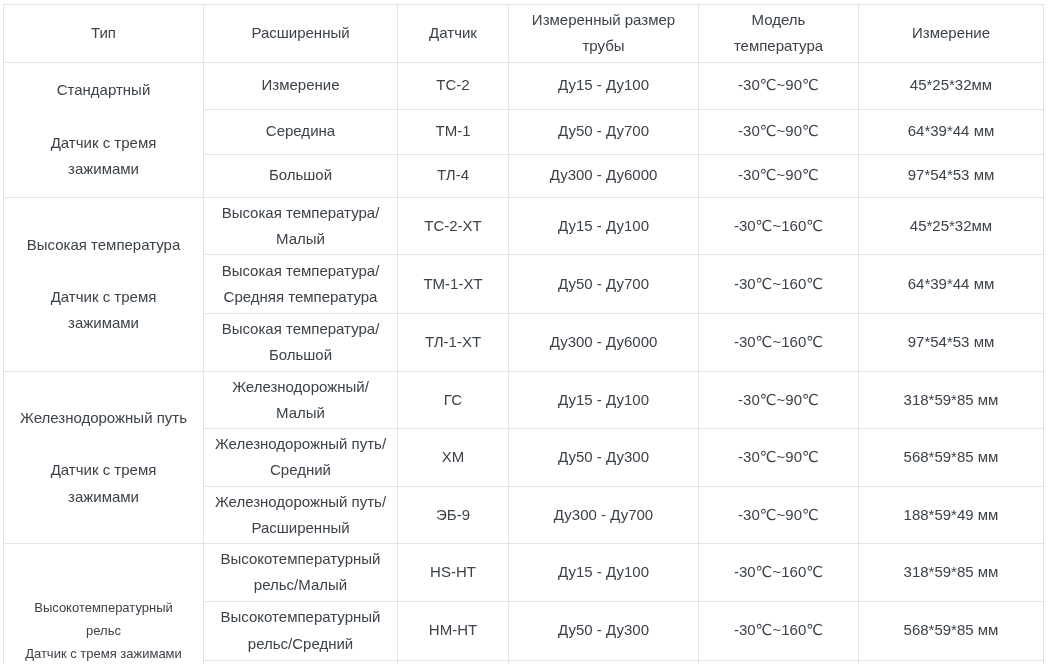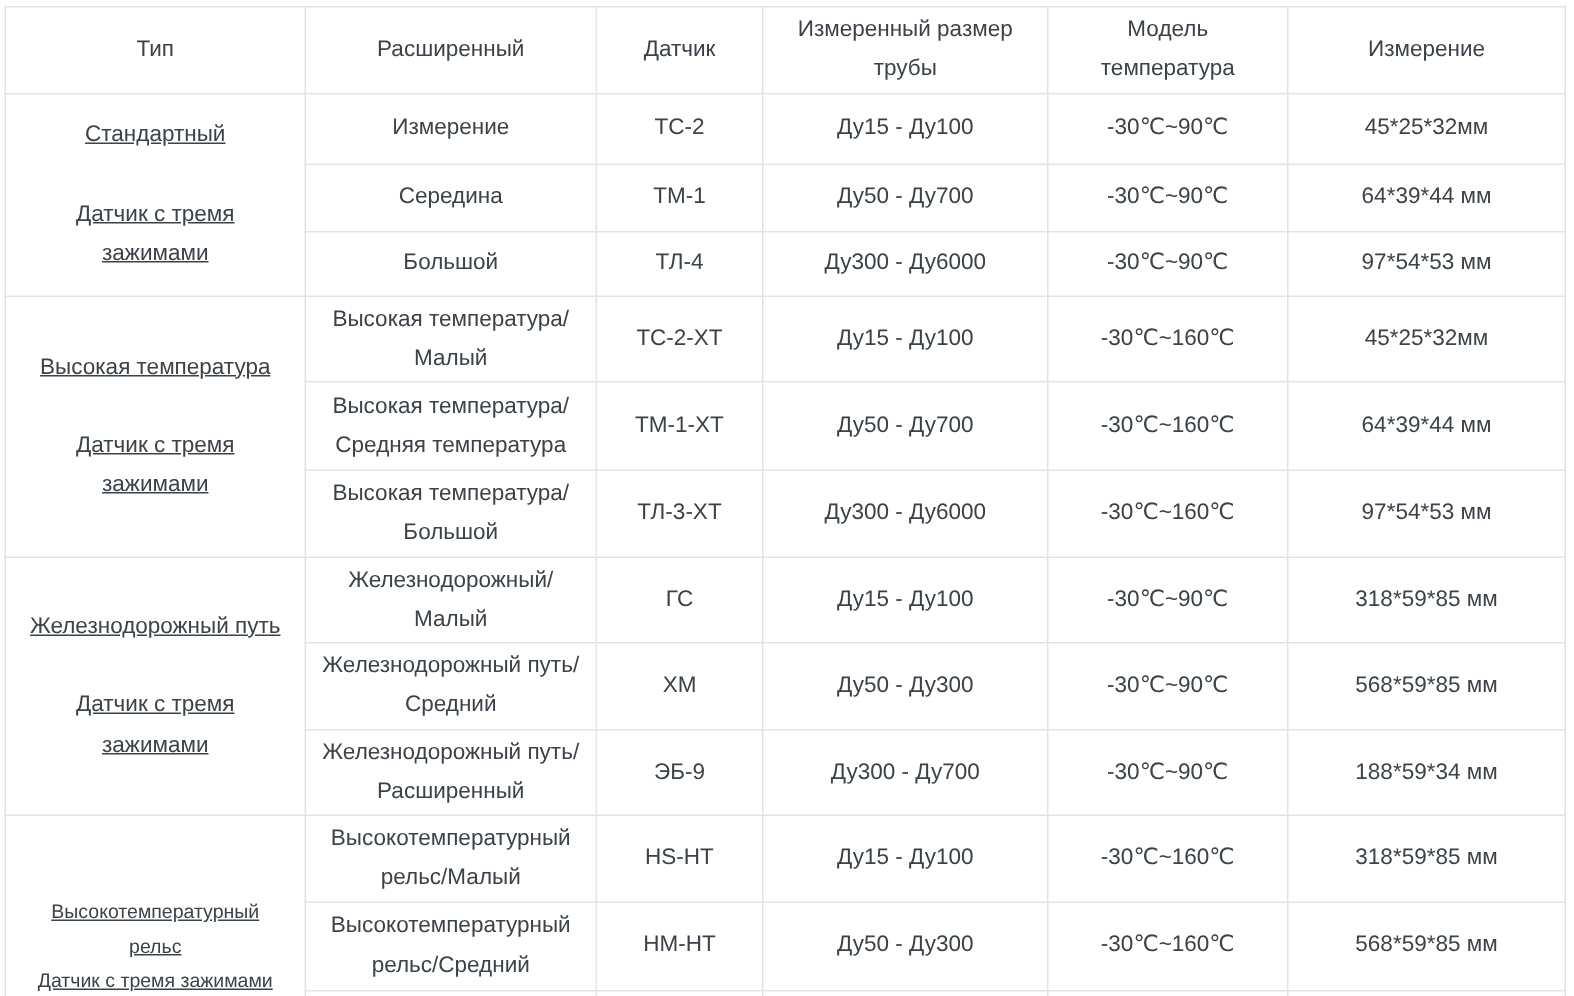--- a/index.html
+++ b/index.html
@@ -30,21 +30,20 @@
     padding: 2px 6px;
     white-space: pre-line;
     line-height: 1.75;
     overflow: hidden;
   }
   table.spec-table th {
     font-weight: 400;
   }
   td.type-cell {
     line-height: 23px;
-    text-decoration: underline;
   }
   td.type-cell.small {
     font-size: 13px;
     line-height: 23px;
   }
   
   tr.h41 { height: 41px; }
   tr.h47 { height: 47px; }
   tr.h45 { height: 45px; }
   tr.h43 { height: 43px; }
@@ -121,21 +120,21 @@
         <td>Высокая температура/
 Средняя температура</td>
         <td>ТМ-1-ХТ</td>
         <td>Ду50 - Ду700</td>
         <td>-30℃~160℃</td>
         <td>64*39*44 мм</td>
       </tr>
       <tr class="h54">
         <td>Высокая температура/
 Большой</td>
-        <td>ТЛ-3-ХТ</td>
+        <td>ТЛ-1-ХТ</td>
         <td>Ду300 - Ду6000</td>
         <td>-30℃~160℃</td>
         <td>97*54*53 мм</td>
       </tr>
 
       <tr class="h38">
         <td class="type-cell" rowspan="3">Железнодорожный путь
 
 Датчик с тремя
 зажимами</td>
@@ -152,21 +151,21 @@
         <td>Ду50 - Ду300</td>
         <td>-30℃~90℃</td>
         <td>568*59*85 мм</td>
       </tr>
       <tr class="h53">
         <td>Железнодорожный путь/
 Расширенный</td>
         <td>ЭБ-9</td>
         <td>Ду300 - Ду700</td>
         <td>-30℃~90℃</td>
-        <td>188*59*34 мм</td>
+        <td>188*59*49 мм</td>
       </tr>
 
       <tr class="h57">
         <td class="type-cell small" rowspan="3">Высокотемпературный
 рельс
 Датчик с тремя зажимами</td>
         <td>Высокотемпературный
 рельс/Малый</td>
         <td>HS-HT</td>
         <td>Ду15 - Ду100</td>

